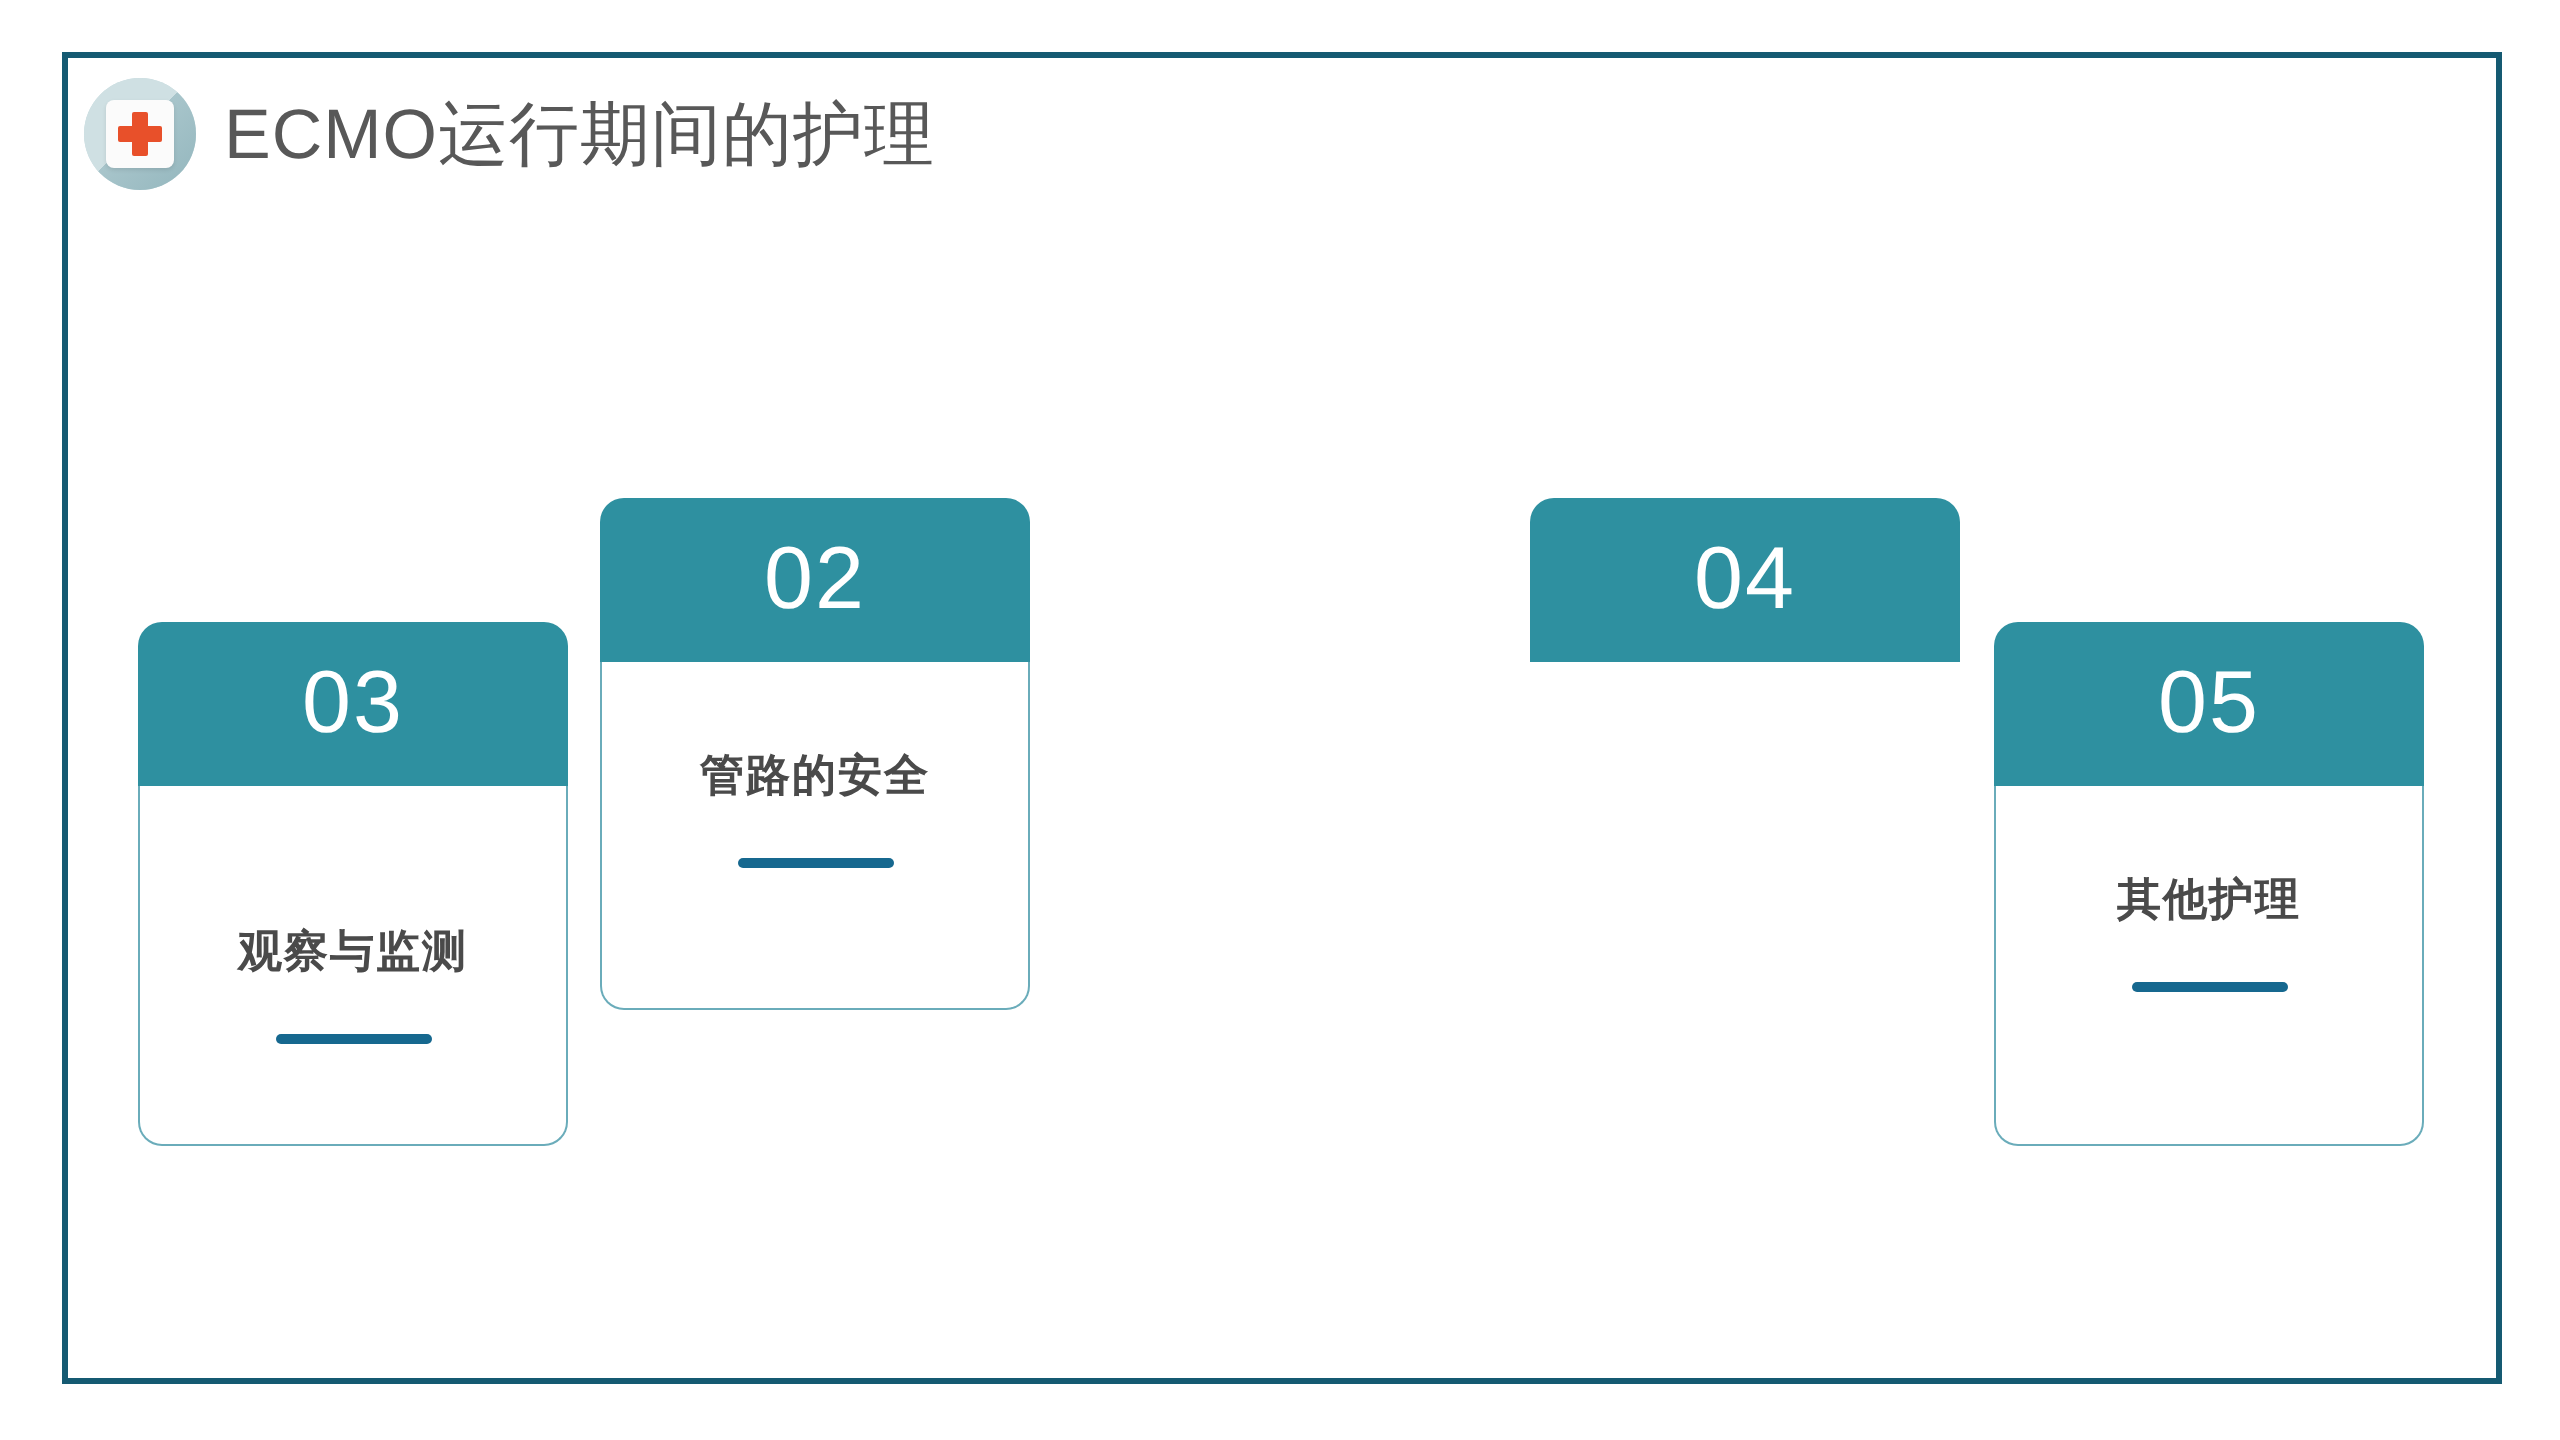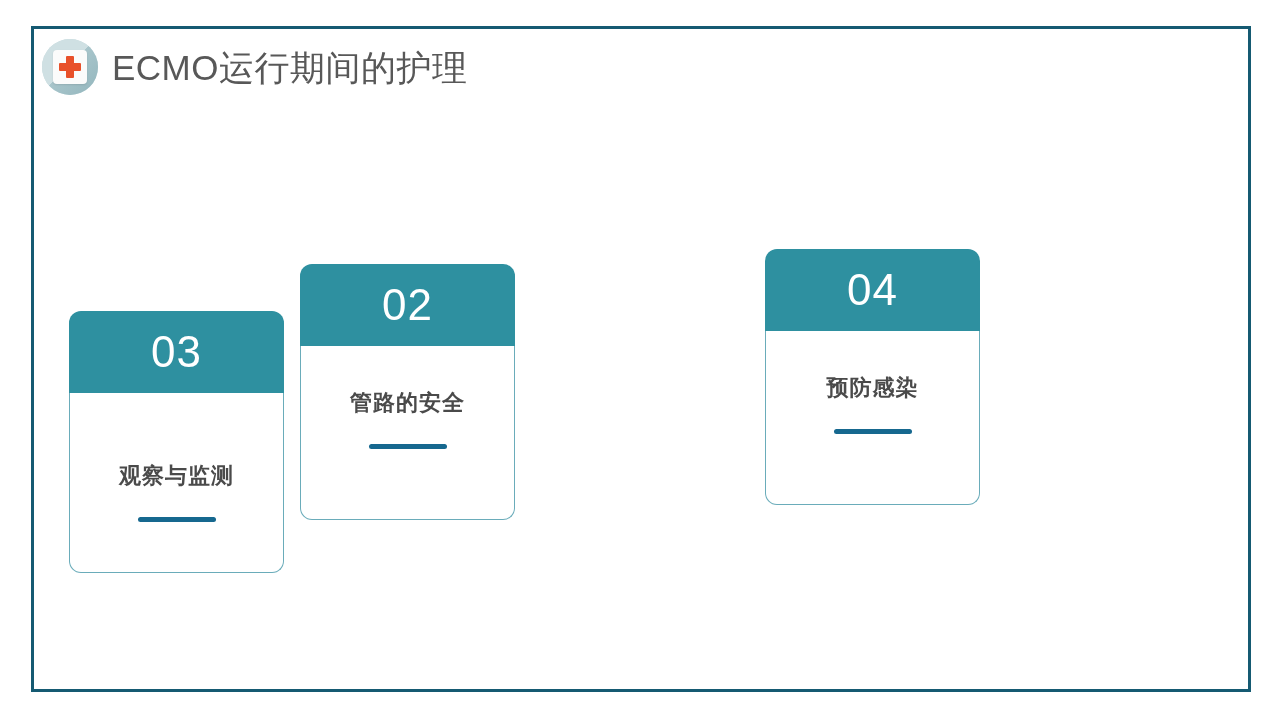--- a/index.html
+++ b/index.html
@@ -133,21 +133,21 @@
     width: 78px;
     height: 5px;
     background: #16688f;
     border-radius: 3px;
   }
   
   #card-1 { left: 69px;   top: 311px; }
   #card-1 .card-body { height: 180px; padding-top: 72px; }
   #card-1 .card-rule { margin-top: 30px; }
 
-  #card-2 { left: 300px;  top: 264px; }
+  #card-2 { left: 300px;  top: 249px; }
   #card-2 .card-body { height: 174px; padding-top: 46px; }
   #card-2 .card-rule { margin-top: 30px; }
 
   #card-3 { left: 535px;  top: 197px; }
   #card-3 .card-body { height: 162px; padding-top: 42px; }
   #card-3 .card-rule { margin-top: 28px; }
 
   #card-4 { left: 765px;  top: 249px; }
   #card-4 .card-body { height: 174px; padding-top: 46px; }
   #card-4 .card-rule { margin-top: 30px; }
@@ -191,20 +191,25 @@
       <span class="card-label">管路的安全</span>
       <span class="card-rule"></span>
     </div>
   </div>
 
 
   <div class="card" id="card-4">
     <div class="card-head">
       <span class="card-num">04</span>
     </div>
+  </div>
+
+  <div class="card" id="card-5">
+    <div class="card-head">
+      <span class="card-num">05</span>
+    </div>
     <div class="card-body">
-      <span class="card-label">预防感染</span>
+      <span class="card-label">其他护理</span>
       <span class="card-rule"></span>
     </div>
   </div>
 
-
 </div>
 
 </body></html>

